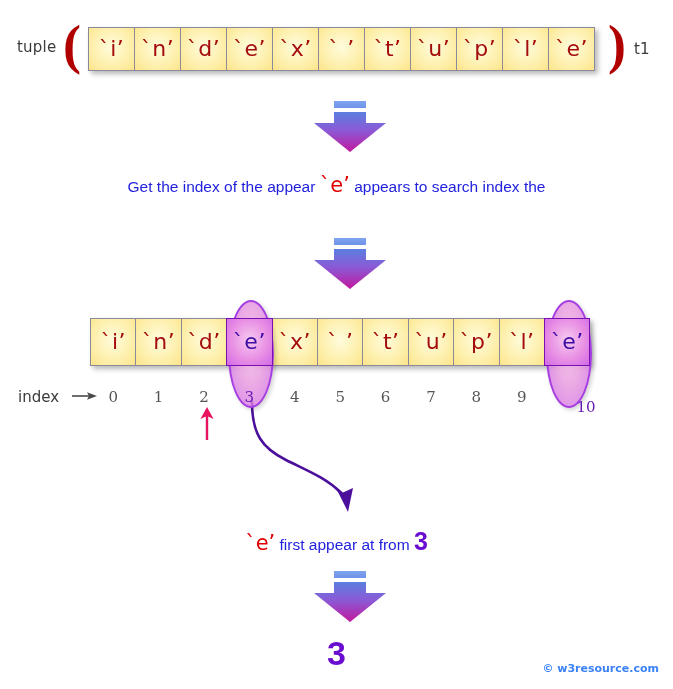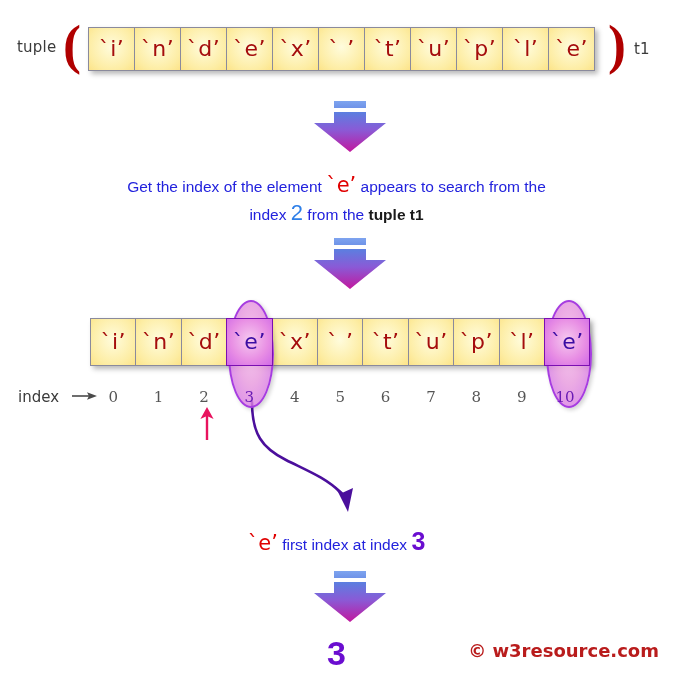--- a/index.html
+++ b/index.html
@@ -149,24 +149,24 @@
     font-family: "Liberation Sans", sans-serif;
     font-size: 34px;
     font-weight: 600;
     text-align: center;
   }
 
   
   .watermark {
     position: absolute;
     right: 14px;
-    bottom: 28px;
-    font-family: "DejaVu Sans", sans-serif;
-    font-size: 18px;
-    color: #b91c1c;
+    bottom: 14px;
+    font-family: "DejaVu Sans", sans-serif;
+    font-size: 11px;
+    color: #3b82f6;
     font-weight: 600;
     white-space: nowrap;
   }
 
   svg { display: block; overflow: visible; }
 </style>
 </head>
 <body>
 
 <svg width="0" height="0" style="position:absolute" aria-hidden="true">
@@ -207,24 +207,21 @@
 
 <div class="abs" style="left:312px; top:101px;">
   <svg width="76" height="52" viewBox="0 0 76 52">
     <rect x="22" y="0" width="32" height="7" fill="url(#barGrad)"></rect>
     <path d="M22,11 L54,11 L54,22 L74,22 L38,51 L2,22 L22,22 Z" fill="url(#arrGrad)"></path>
   </svg>
 </div>
 
 <div class="desc" style="left:0; top:172px; width:673px;">
   <div>
-    <span>Get the index of the element </span><span class="red-e">`e’</span><span> appears to search from the</span>
-  </div>
-  <div>
-    <span>index </span><span class="big-blue">2</span><span> from the </span><span class="dark">tuple</span><span class="dark"> t1</span>
+    <span>Get the index of the appear </span><span class="red-e">`e’</span><span> appears to search index the</span>
   </div>
 </div>
 
 <div class="abs" style="left:312px; top:238px;">
   <svg width="76" height="52" viewBox="0 0 76 52">
     <rect x="22" y="0" width="32" height="7" fill="url(#barGrad)"></rect>
     <path d="M22,11 L54,11 L54,22 L74,22 L38,51 L2,22 L22,22 Z" fill="url(#arrGrad)"></path>
   </svg>
 </div>
 
@@ -262,42 +259,42 @@
     <div class="idx" style="left: 7.2px; width: 32px;">0</div>
     <div class="idx" style="left: 52.6px; width: 32px;">1</div>
     <div class="idx" style="left: 98px; width: 32px;">2</div>
     <div class="idx hl" style="left: 143.4px; width: 32px;">3</div>
     <div class="idx" style="left: 188.8px; width: 32px;">4</div>
     <div class="idx" style="left: 234.2px; width: 32px;">5</div>
     <div class="idx" style="left: 279.6px; width: 32px;">6</div>
     <div class="idx" style="left: 325px; width: 32px;">7</div>
     <div class="idx" style="left: 370.4px; width: 32px;">8</div>
     <div class="idx" style="left: 415.8px; width: 32px;">9</div>
-    <div class="idx hl" style="left: 459px; width: 32px;">10</div>
+    <div class="idx hl" style="left: 480px; width: 32px; margin-top: 10px;">10</div>
   </div>
 
 <div class="abs" style="left:198px; top:406px;">
   <svg width="18" height="34" viewBox="0 0 18 34">
     <path d="M9,34 L9,10" stroke="#e8135e" stroke-width="2.4" fill="none"></path>
     <path d="M9,1 L2.4,13 L9,10 L15.6,13 Z" fill="#e8135e"></path>
   </svg>
 </div>
 
 <div class="search-note" style="left:150px; top:443px; width:118px;">
 </div>
 
 <div class="abs" style="left:240px; top:400px;">
   <svg width="140" height="120" viewBox="0 0 140 120">
     <path d="M12,2 C12,34 22,48 46,60 C68,71 86,78 100,92" stroke="#4b0f9c" stroke-width="2.6" fill="none" stroke-linecap="round"></path>
     <path d="M108,112 L95,86 L103,92.5 L113,88 Z" fill="#4b0f9c"></path>
   </svg>
 </div>
 
 <div class="desc" style="left:0; top:526px; width:673px; line-height:30px;">
-  <span class="red-e">`e’</span><span> first index at index </span><span class="big-purple">3</span>
+  <span class="red-e">`e’</span><span> first appear at from </span><span class="big-purple">3</span>
 </div>
 
 <div class="abs" style="left:312px; top:571px;">
   <svg width="76" height="52" viewBox="0 0 76 52">
     <rect x="22" y="0" width="32" height="7" fill="url(#barGrad)"></rect>
     <path d="M22,11 L54,11 L54,22 L74,22 L38,51 L2,22 L22,22 Z" fill="url(#arrGrad)"></path>
   </svg>
 </div>
 
 <div class="final-num" style="left:0; top:634px; width:673px;">3</div>

